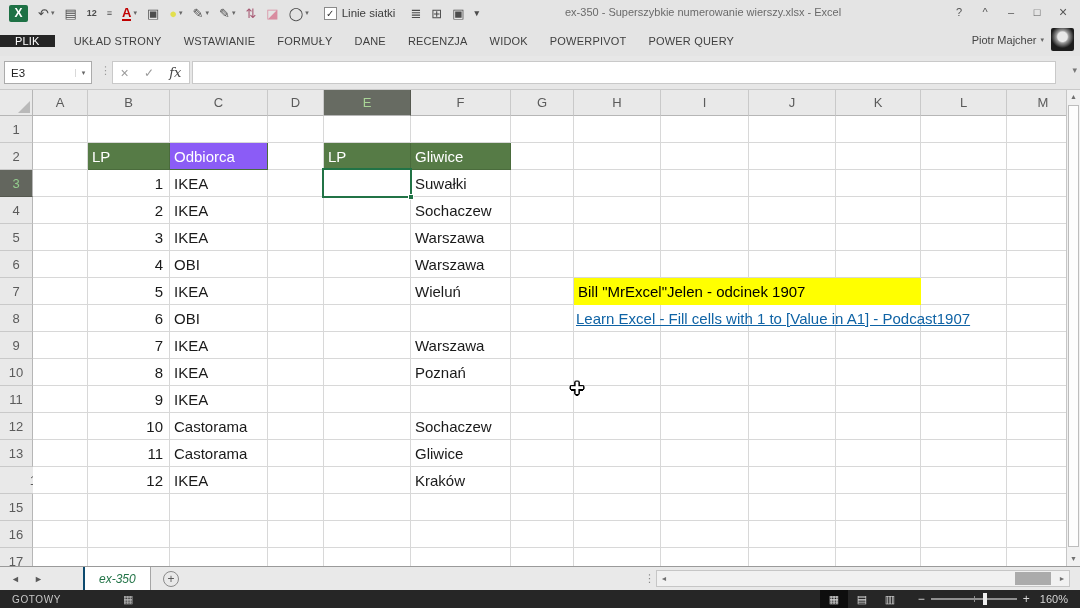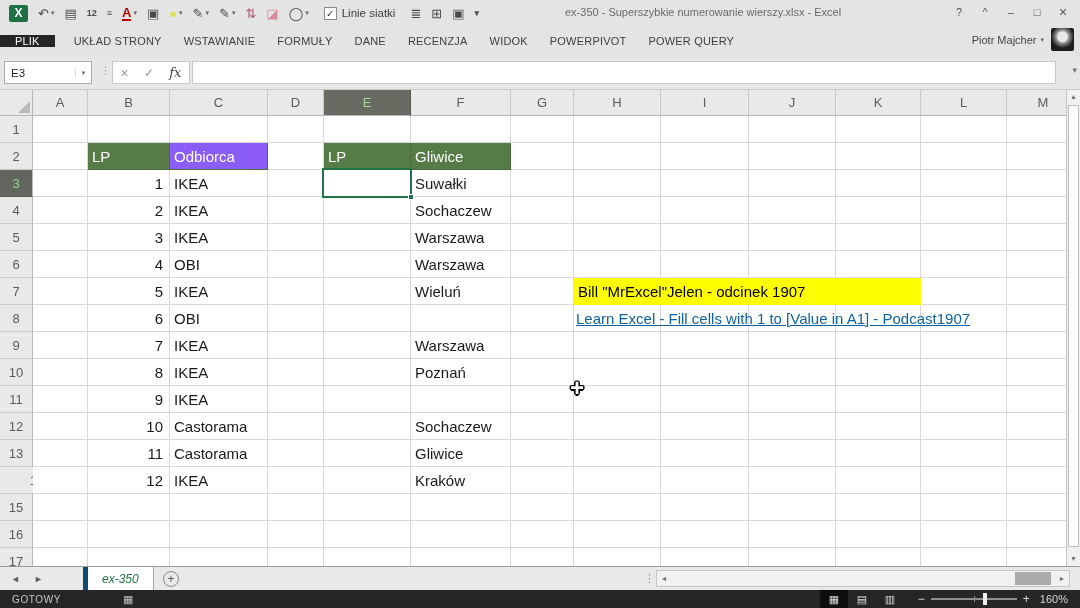--- a/index.html
+++ b/index.html
@@ -92,21 +92,21 @@
   .v-scroll .arr.down { bottom:0; }
   .v-thumb { position:absolute; left:1px; top:15px; width:11px; height:442px; background:#fdfdfd;
              border:1px solid #bdbdbd; }
 
   
   .sheet-bar { position:absolute; left:0; top:566px; width:1080px; height:24px; background:#e9e9e9;
                border-top:1px solid #9a9a9a; }
   .tabnav { position:absolute; top:0; height:24px; display:flex; align-items:center; font-size:9px; color:#5a5a5a; }
   .tabnav span { margin:0 7px; }
   .sheet-tab { position:absolute; left:83px; top:0; height:24px; background:#fff; padding:0 14px;
-               border-left:5px solid #0c4a6e; border-right:1px solid #a6a6a6; display:flex; align-items:center;
+               border-left:2px solid #0c4a6e; border-right:1px solid #a6a6a6; display:flex; align-items:center;
                font-size:12px; color:#217346; font-weight:500; font-style:italic; }
   .add-sheet { position:absolute; left:163px; top:4px; width:16px; height:16px; border:1px solid #8a8a8a;
                border-radius:50%; color:#5a5a5a; font-size:12px; line-height:14px; text-align:center; }
   .hbar-dots { position:absolute; left:644px; top:5px; font-size:11px; color:#8a8a8a; }
   .h-scroll { position:absolute; left:656px; top:3px; width:414px; height:17px; background:#f1f1f1;
               border:1px solid #c6c6c6; }
   .h-scroll .arr { position:absolute; top:0; width:14px; height:15px; text-align:center; font-size:7px;
                    color:#707070; line-height:15px; }
   .h-scroll .arr.left { left:0; }
   .h-scroll .arr.right { right:0; }

